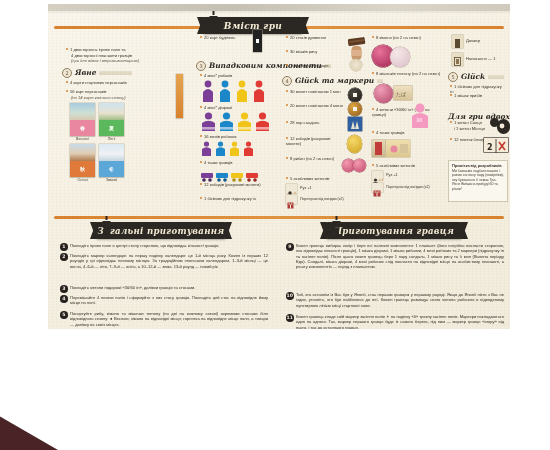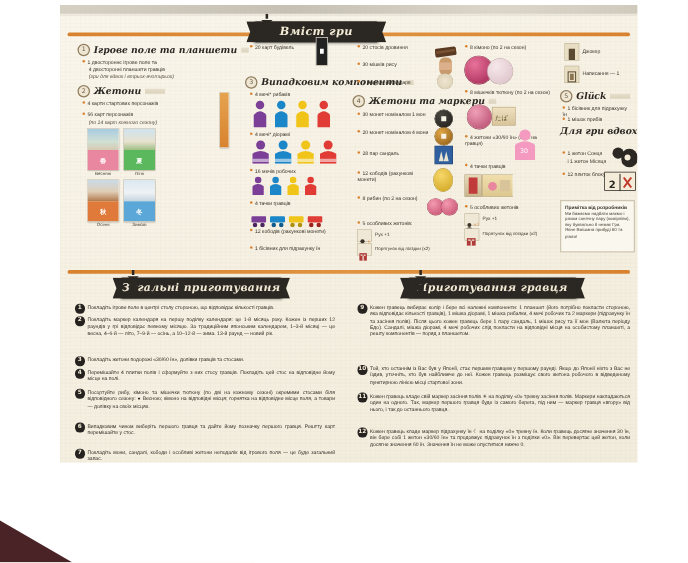--- a/index.html
+++ b/index.html
@@ -7,21 +7,21 @@
     background: #ffffff;
   }
   body {
     width: 550px; height: 450px;
     overflow: hidden;
     font-family: "DejaVu Sans", sans-serif;
   }
   .page {
     position: absolute;
     left: 48px; top: 4px;
-    width: 462px; height: 366px;
+    width: 462px; height: 325px;
     background: #f7f3e7;
     overflow: hidden;
   }
   .paper-tex {
     position: absolute; inset: 0;
     background:
       repeating-linear-gradient(0deg, rgba(0,0,0,0.012) 0 1px, rgba(255,255,255,0) 1px 3px),
       repeating-linear-gradient(90deg, rgba(0,0,0,0.01) 0 1px, rgba(255,255,255,0) 1px 4px),
       linear-gradient(160deg, #faf6ec 0%, #f5f0e1 50%, #f2ecdc 100%);
     pointer-events: none;
@@ -176,38 +176,33 @@
     <span class="ribbon-r"></span>
     <svg class="pagoda" viewBox="0 0 11 22">
       <rect x="4.5" y="0" width="2" height="4" fill="#2b2722"></rect>
       <path d="M1 5 L10 5 L8 7 L3 7 Z" fill="#2b2722"></path>
       <path d="M0 9 L11 9 L9 11.5 L2 11.5 Z" fill="#2b2722"></path>
       <rect x="3" y="11.5" width="5" height="10" fill="#2b2722"></rect>
     </svg>
     <span>Вміст гри</span>
   </div>
 
-  <div class="sechead" style="left:14px; top:31px; width:120px;">
-    <span class="num">1</span>
-    <span class="t">Ігрове поле та планшети</span>
-    <span class="rule"></span>
-  </div>
   <div class="bl" style="left:18px; top:43px; width:118px;">
     <span class="dot"></span><span>1 двостороннє ігрове поле та</span>
   </div>
   <div class="bl" style="left:23px; top:48.5px; width:118px;">
     <span>4 двосторонні планшети гравців</span>
   </div>
   <div class="bl" style="left:23px; top:54px; width:118px;">
     <i>(гри для вдвох і втрьох-вчотирьох)</i>
   </div>
 
   <div class="sechead" style="left:14px; top:64px; width:70px;">
     <span class="num">2</span>
-    <span class="t">Жетони</span>
+    <span class="t">Явне</span>
     <span class="rule"></span>
   </div>
   <div class="bl" style="left:18px; top:76px; width:118px;">
     <span class="dot"></span><span>4 карти стартових персонажів</span>
   </div>
   <div class="bl" style="left:18px; top:85px; width:118px;">
     <span class="dot"></span><span>56 карт персонажів</span>
   </div>
   <div class="bl" style="left:23px; top:90.5px; width:118px;">
     <i>(по 14 карт кожного сезону)</i>
@@ -406,21 +401,21 @@
       </svg>
   </div>
 
   <div class="bl" style="left:238px; top:59px; width:64px;">
     <span class="dot"></span><span>1 маркер календаря</span>
   </div>
   <div class="token" style="left:302px; top:55px; width:12px; height:12px; background:radial-gradient(#efe6d2,#d9cdb0); box-shadow:0 0 0 .4px #b8ab8c;"></div>
 
   <div class="sechead" style="left:234px; top:72px; width:78px;">
     <span class="num">4</span>
-    <span class="t">Жетони та маркери</span>
+    <span class="t">Glück та маркери</span>
     <span class="rule"></span>
   </div>
 
   <div class="bl" style="left:238px; top:85px; width:60px;">
     <span class="dot"></span><span>30 монет номіналом 1 мон</span>
   </div>
   <div class="token" style="left:300px; top:84px; width:14px; height:14px; background:radial-gradient(circle at 35% 30%,#4a4640,#1e1c18); box-shadow:0 0 0 .4px #000;">
     <div style="position:absolute;left:5px;top:5px;width:4px;height:4px;background:#f7f3e7;"></div>
   </div>
 
@@ -553,21 +548,21 @@
     <span class="t">Glück</span>
     <span class="rule"></span>
   </div>
   <div class="bl" style="left:402px; top:80px; width:56px;">
     <span class="dot"></span><span>1 бісівник для підрахунку їн</span>
   </div>
   <div class="bl" style="left:402px; top:89px; width:56px;">
     <span class="dot"></span><span>1 мішок прибів</span>
   </div>
 
-  <div class="sechead" style="left:400px; top:96px; width:56px;">
+  <div class="sechead" style="left:400px; top:108px; width:56px;">
     <span class="t">Для гри вдвох</span>
 
   </div>
   <div class="bl" style="left:402px; top:116px; width:46px;">
     <span class="dot"></span><span>1 жетон Сонця</span>
   </div>
   <div class="bl" style="left:406px; top:121.5px; width:46px;">
     <span>і 1 жетон Місяця</span>
   </div>
   <div class="token" style="left:442px; top:114px; width:9px; height:9px; background:#2b2722;"></div>

